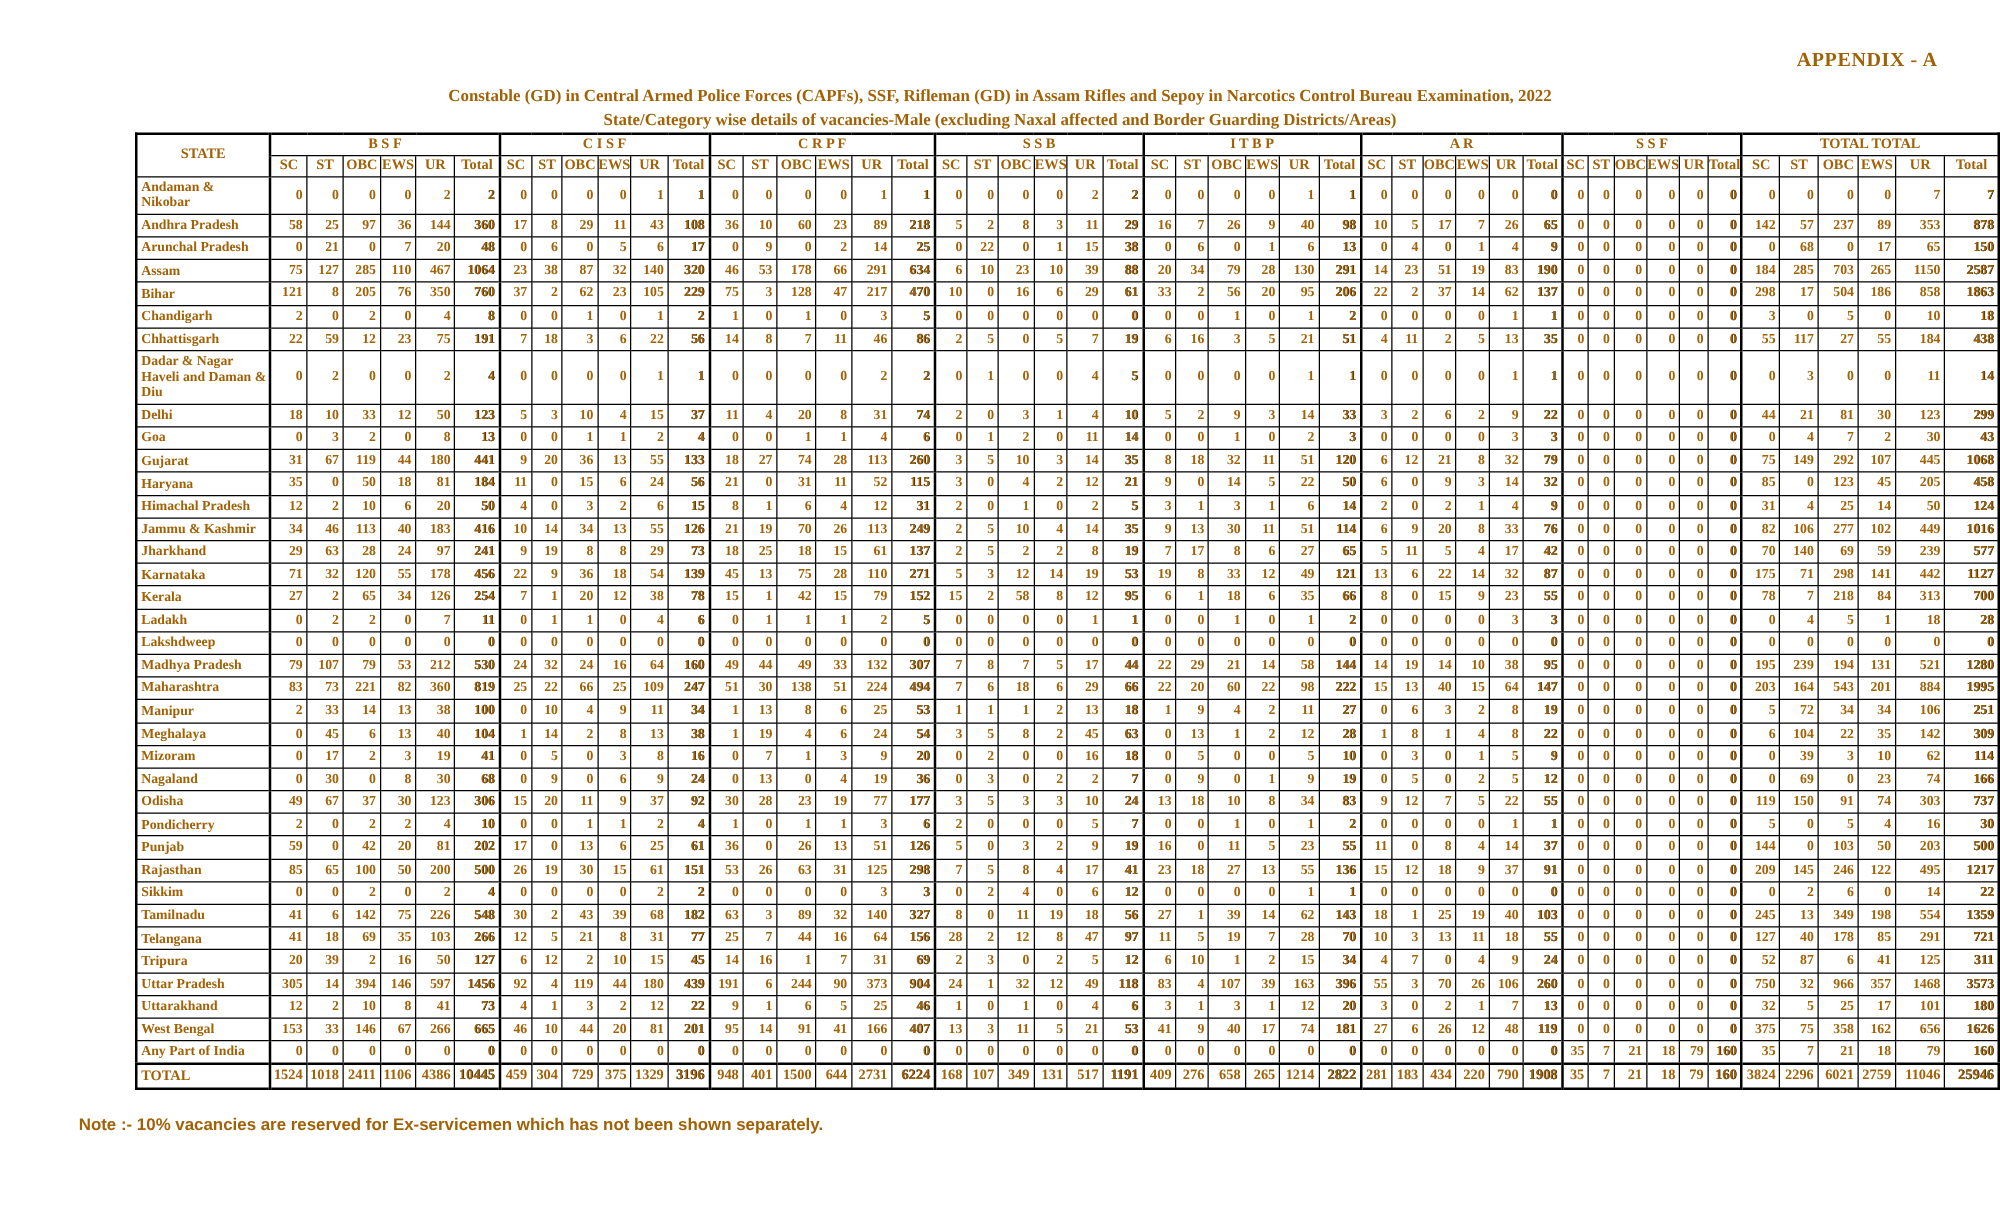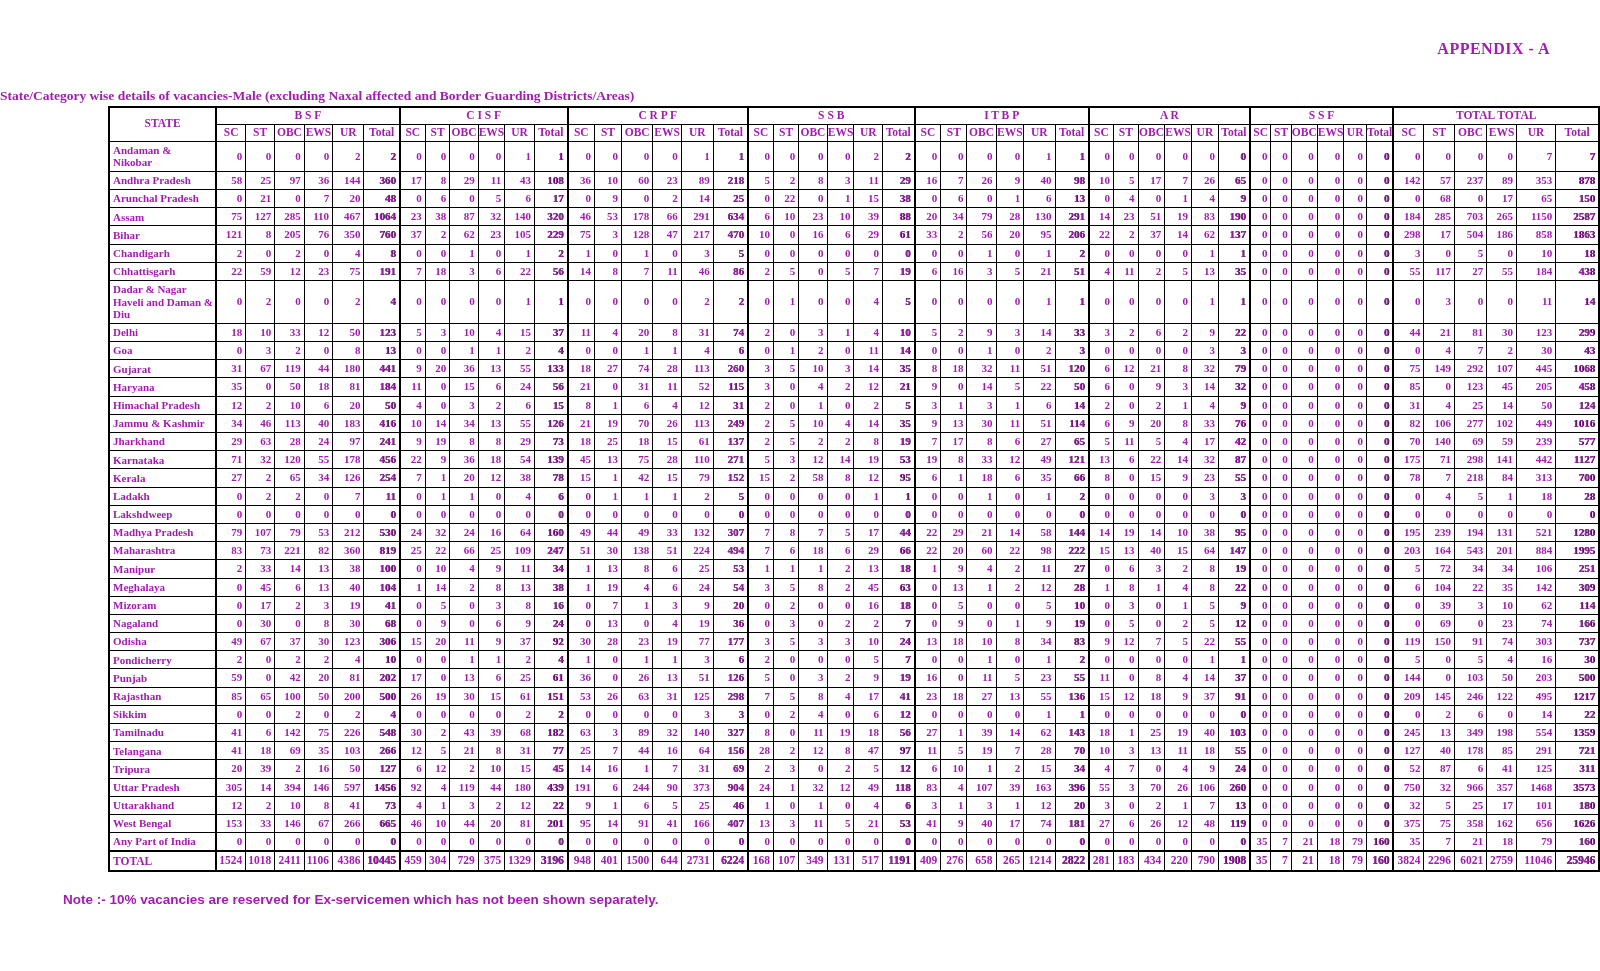--- a/index.html
+++ b/index.html
@@ -1,39 +1,40 @@
 <!DOCTYPE html>
 <html><head>
 <meta charset="utf-8">
 <style>
   html,body{margin:0;padding:0;background:#fff;}
   .page{position:relative;width:1600px;height:971px;background:#fff;overflow:hidden;
-        font-family:"Liberation Serif",serif;color:#a21caf;}
+        font-family:"Liberation Serif",serif;color:#a16207;}
   .appendix{position:absolute;top:40px;right:50px;font-weight:bold;font-size:16px;letter-spacing:.5px;}
   .title1{position:absolute;top:69px;left:0;width:100%;text-align:center;font-weight:bold;font-size:13.5px;}
-  .title2{position:absolute;top:88px;left:0;width:100%;text-align:left;font-weight:bold;font-size:13.5px;}
+  .title2{position:absolute;top:88px;left:0;width:100%;text-align:center;font-weight:bold;font-size:13.5px;}
   table.vac{position:absolute;top:106px;left:63px;border-collapse:collapse;table-layout:fixed;
             border:2.5px solid #000;margin-left:45px;}
   .vac th,.vac td{border:1px solid #000;font-weight:bold;font-size:11px;line-height:1.2;
             padding:2px 2px;overflow:hidden;white-space:nowrap;}
   .vac th{text-align:center;font-size:11.5px;padding:1px 0;}
   .vac td.num{text-align:right;padding-right:3px;font-family:"Liberation Serif",serif;}
   .vac td.state-col{text-align:left;padding-left:3px;font-size:11px;white-space:normal;line-height:1.15;}
   .vac .group-start{border-left:2px solid #000;}
   .vac thead tr.sub th{border-bottom:1.5px solid #000;}
   .vac tr.total-row td{border-top:2px solid #000;font-size:11.5px;}
   .vac td.tcol{text-shadow:0.4px 0 0 #000;}
   .note{position:absolute;top:892px;left:63px;font-family:"Liberation Sans",sans-serif;
         font-weight:bold;font-size:13.5px;}
 </style>
 </head>
 <body>
 
 <div class="page">
   <div class="appendix">APPENDIX - A</div>
+  <div class="title1">Constable (GD) in Central Armed Police Forces (CAPFs), SSF, Rifleman (GD) in Assam Rifles and Sepoy in Narcotics Control Bureau Examination, 2022</div>
   <div class="title2">State/Category wise details of vacancies-Male (excluding Naxal affected and Border Guarding Districts/Areas)</div>
 
   <table class="vac">
     <colgroup>
         <col style="width: 118px;">
         <col style="width: 28px;">
         <col style="width: 28px;">
         <col style="width: 30px;">
         <col style="width: 28px;">
         <col style="width: 32px;">

